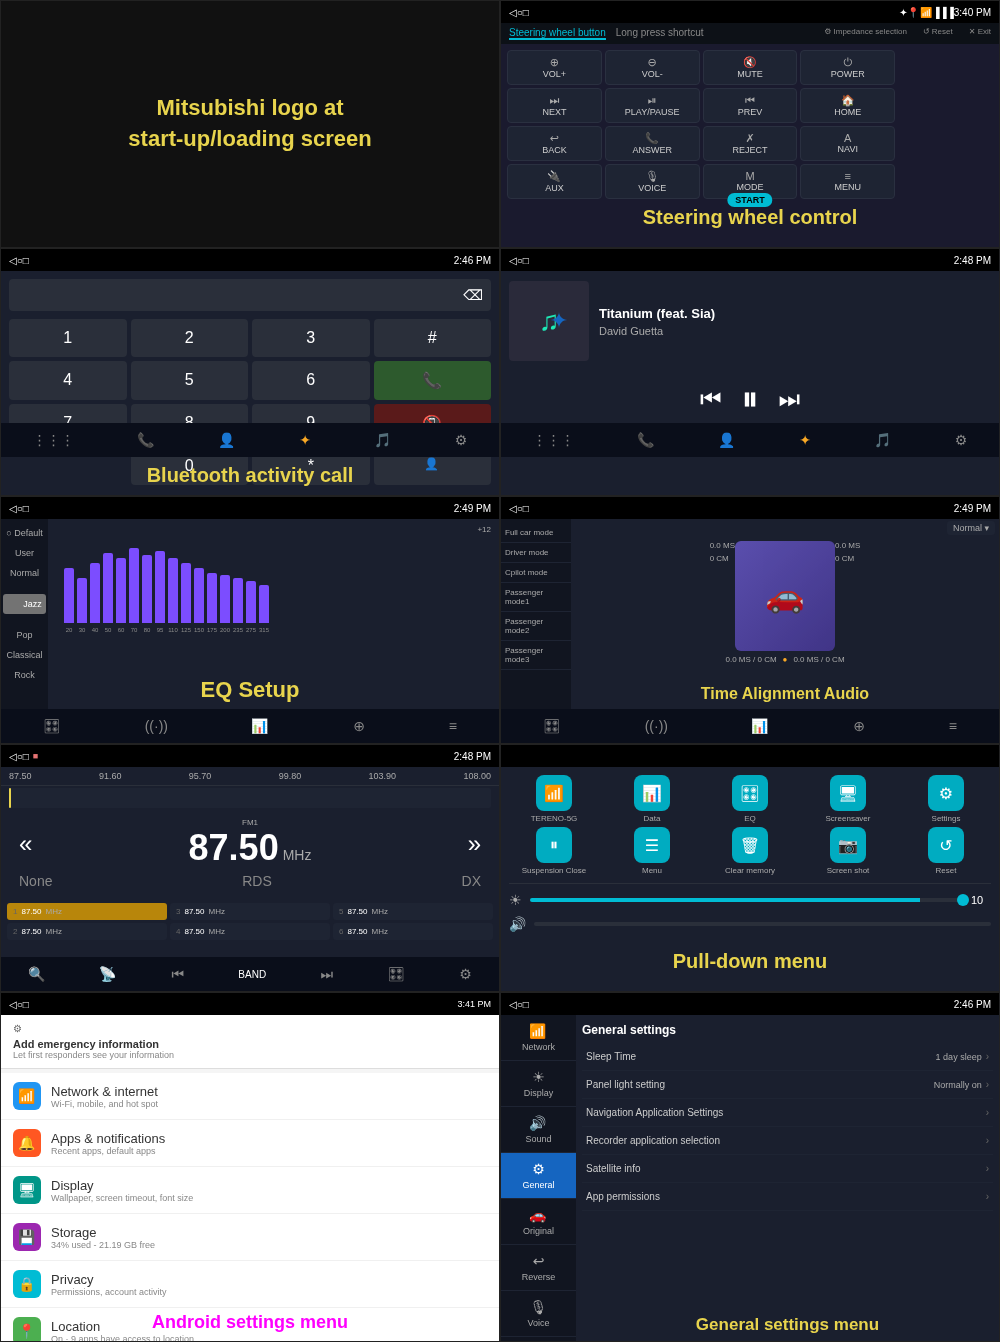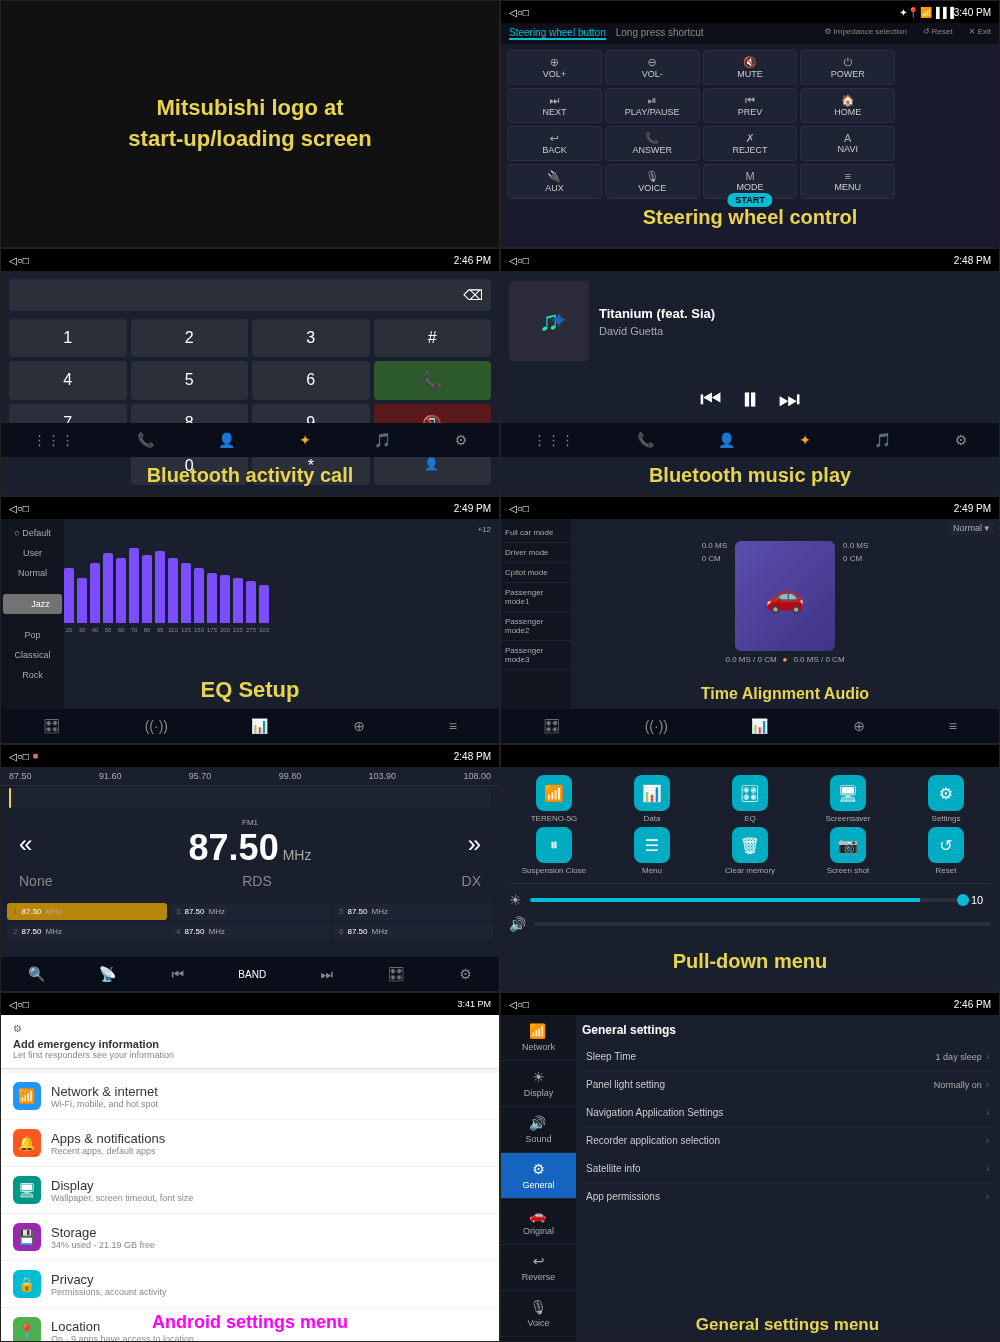--- a/index.html
+++ b/index.html
@@ -228,21 +228,21 @@
       background: #1a1f2e;
       border: 1px solid #222;
       position: relative;
       overflow: hidden;
     }
     .eq-sidebar {
       position: absolute;
       left: 0;
       top: 22px;
       bottom: 0;
-      width: 63px;
+      width: 47px;
       background: #111520;
       display: flex;
       flex-direction: column;
       padding-top: 4px;
     }
     .eq-preset {
       font-size: 9px;
       color: #aaa;
       padding: 5px 4px;
       text-align: center;
@@ -750,21 +750,20 @@
       <span class="ctrl-btn">⏭</span>
     </div>
     <div class="btmusic-nav">
       <span class="nav-icon">⋮⋮⋮</span>
       <span class="nav-icon">📞</span>
       <span class="nav-icon">👤</span>
       <span class="nav-icon active">✦</span>
       <span class="nav-icon">🎵</span>
       <span class="nav-icon">⚙</span>
     </div>
-    <div class="cell-label">Bluetooth music play</div>
   </div>
 </div>
 
 <div style="display:grid;grid-template-columns:1fr 1fr;width:1000px;">
 
   <div class="cell-eqsetup" style="height:248px;position:relative;overflow:hidden;">
     <div class="status-bar">
       <span>◁</span>
       <span>○</span>
       <span>□</span>
@@ -876,21 +875,21 @@
       <div class="ta-mode">Driver mode</div>
       <div class="ta-mode">Cpilot mode</div>
       <div class="ta-mode">Passenger mode1</div>
       <div class="ta-mode">Passenger mode2</div>
       <div class="ta-mode">Passenger mode3</div>
     </div>
     <div class="ta-main">
       <div style="display:flex;justify-content:flex-end;width:100%;padding:2px 4px;">
         <span style="font-size:9px;color:#aaa;background:#1e2433;padding:2px 6px;border-radius:3px;">Normal ▾</span>
       </div>
-      <div style="display:flex;gap:8px;margin-top:4px;">
+      <div style="display:flex;margin-top:4px;">
         <div style="display:flex;flex-direction:column;gap:4px;font-size:8px;color:#aaa;">
           <div>0.0 MS</div>
             <div>0 CM</div>
         </div>
         <div class="car-diagram" style="width:100px;height:110px;background:linear-gradient(135deg,#6a5acd,#4a3a9d);border-radius:6px;display:flex;align-items:center;justify-content:center;">
           <span style="font-size:32px;">🚗</span>
         </div>
         <div style="display:flex;flex-direction:column;gap:4px;font-size:8px;color:#aaa;">
           <div>0.0 MS</div>
             <div>0 CM</div>

